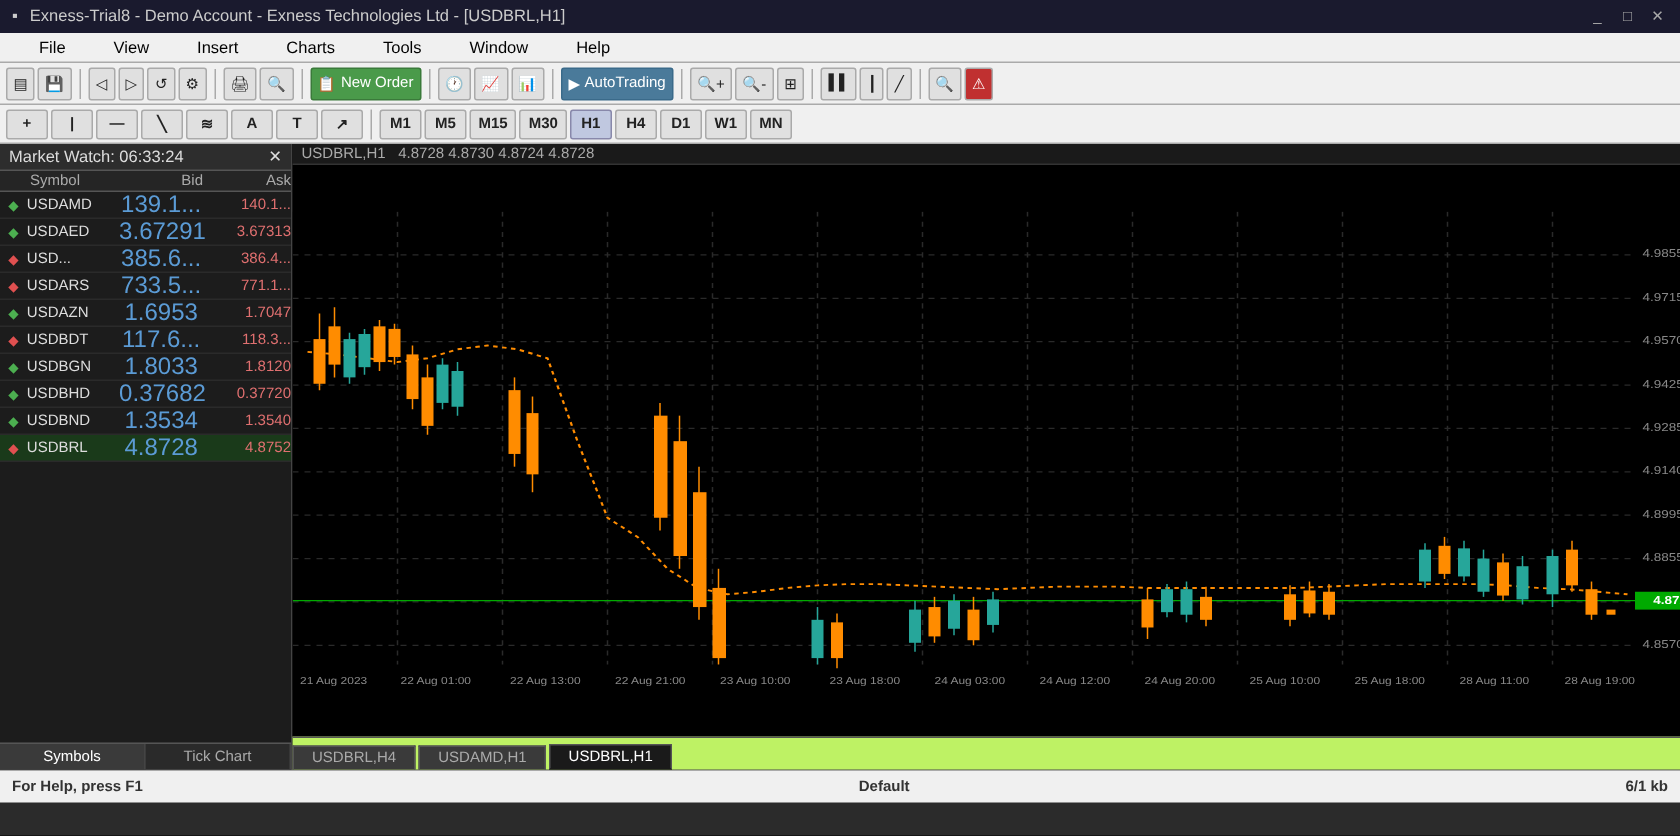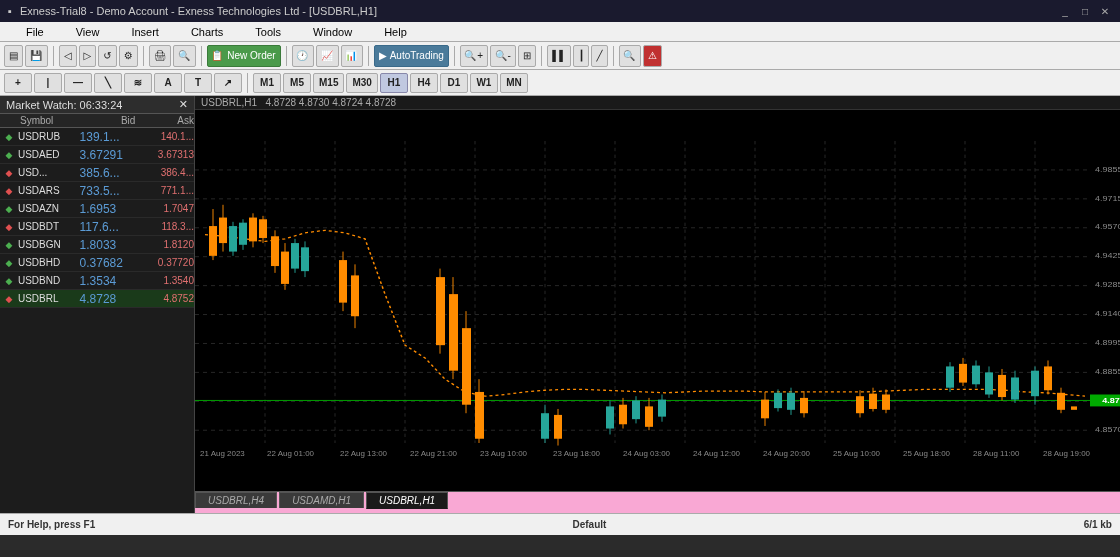--- a/index.html
+++ b/index.html
@@ -132,21 +132,21 @@
     .mw-row {
       display: flex;
       align-items: center;
       height: 18px;
       border-bottom: 1px solid #2a2a2a;
       cursor: pointer;
     }
     .mw-row.selected { background: #1a3a1a; }
     .mw-icon { width: 18px; text-align: center; font-size: 9px; }
     .mw-sym { width: 62px; font-size: 10px; color: #ddd; }
-    .mw-bid { width: 60px; text-align: left; padding-right: 4px; font-size: 12px; color: #5b9bd5; }
+    .mw-bid { width: 60px; text-align: center; padding-right: 4px; font-size: 16px; color: #5b9bd5; }
     .mw-ask { width: 55px; text-align: right; font-size: 10px; color: #e07070; }
 
     #mw-tabs {
       margin-top: auto;
       display: flex;
       background: #2a2a2a;
       border-top: 1px solid #555;
     }
     .mw-tab {
       flex: 1;
@@ -176,26 +176,25 @@
       border-bottom: 1px solid #333;
     }
     #chart-canvas-area {
       flex: 1;
       position: relative;
       overflow: hidden;
     }
 
     
     #tab-bar {
-      background: #f9a8d4;
+      background: #bef264;
       height: 22px;
       display: flex;
-      align-items: flex-start;
+      align-items: flex-end;
       border-top: 1px solid #555;
-      font-style: italic;
     }
     .chart-tab {
       padding: 2px 12px;
       background: #3a3a3a;
       color: #aaa;
       font-size: 10px;
       cursor: pointer;
       border: 1px solid #555;
       border-bottom: none;
       margin-right: 2px;
@@ -330,21 +329,21 @@
       <span style="cursor:pointer;">✕</span>
     </div>
     <div id="mw-columns">
       <div class="col-sym">Symbol</div>
       <div class="col-bid">Bid</div>
       <div class="col-ask">Ask</div>
     </div>
     <div id="mw-rows">
     <div class="mw-row">
       <span class="mw-icon" style="color:#4CAF50">◆</span>
-      <span class="mw-sym">USDRUB</span>
+      <span class="mw-sym">USDAMD</span>
       <span class="mw-bid">139.1...</span>
       <span class="mw-ask">140.1...</span>
     </div>
         <div class="mw-row">
       <span class="mw-icon" style="color:#4CAF50">◆</span>
       <span class="mw-sym">USDAED</span>
       <span class="mw-bid">3.67291</span>
       <span class="mw-ask">3.67313</span>
     </div>
         <div class="mw-row">
@@ -389,20 +388,24 @@
       <span class="mw-bid">1.3534</span>
       <span class="mw-ask">1.3540</span>
     </div>
         <div class="mw-row selected">
       <span class="mw-icon" style="color:#e05050">◆</span>
       <span class="mw-sym">USDBRL</span>
       <span class="mw-bid">4.8728</span>
       <span class="mw-ask">4.8752</span>
     </div>
       </div>
+    <div id="mw-tabs">
+      <div class="mw-tab active">Symbols</div>
+      <div class="mw-tab">Tick Chart</div>
+    </div>
   </div>
 
   <div id="chart-area">
     <div id="chart-header">
       <span>USDBRL,H1</span>
       &nbsp;
       <span>4.8728  4.8730  4.8724  4.8728</span>
     </div>
     <div id="chart-canvas-area">
       <svg id="chart-svg" viewBox="0 0 925 375" preserveAspectRatio="none" xmlns="http://www.w3.org/2000/svg">

